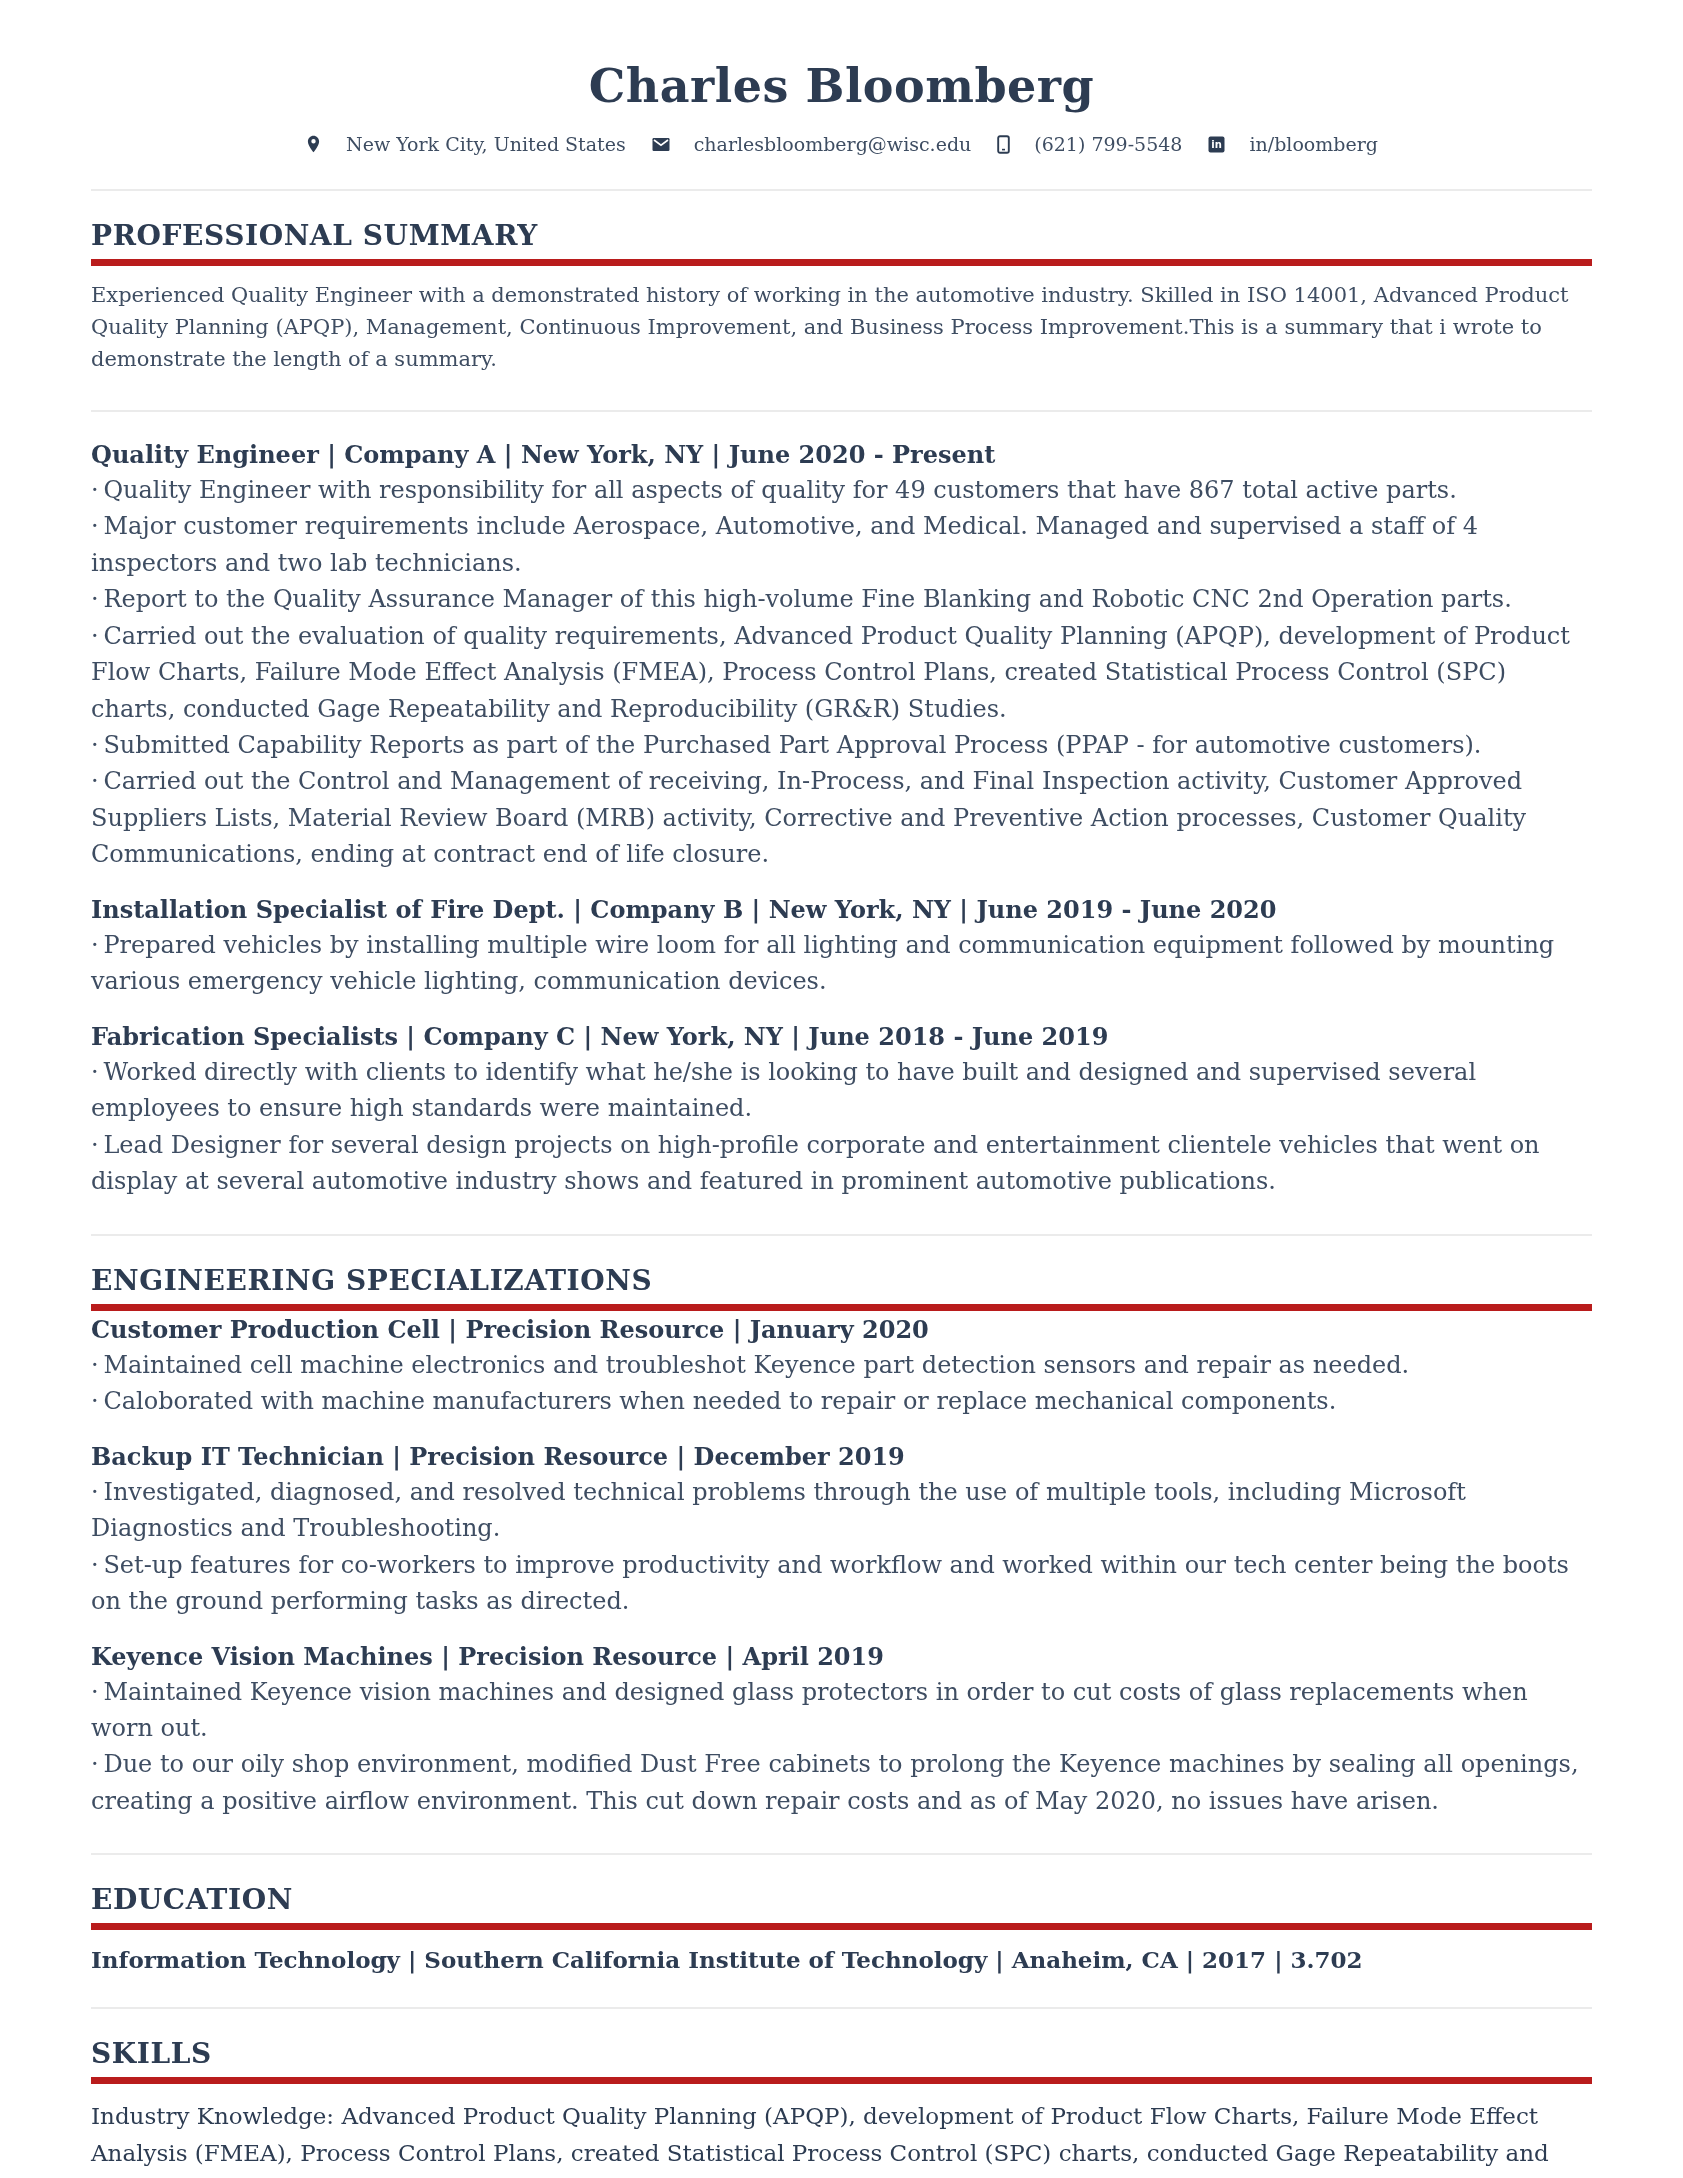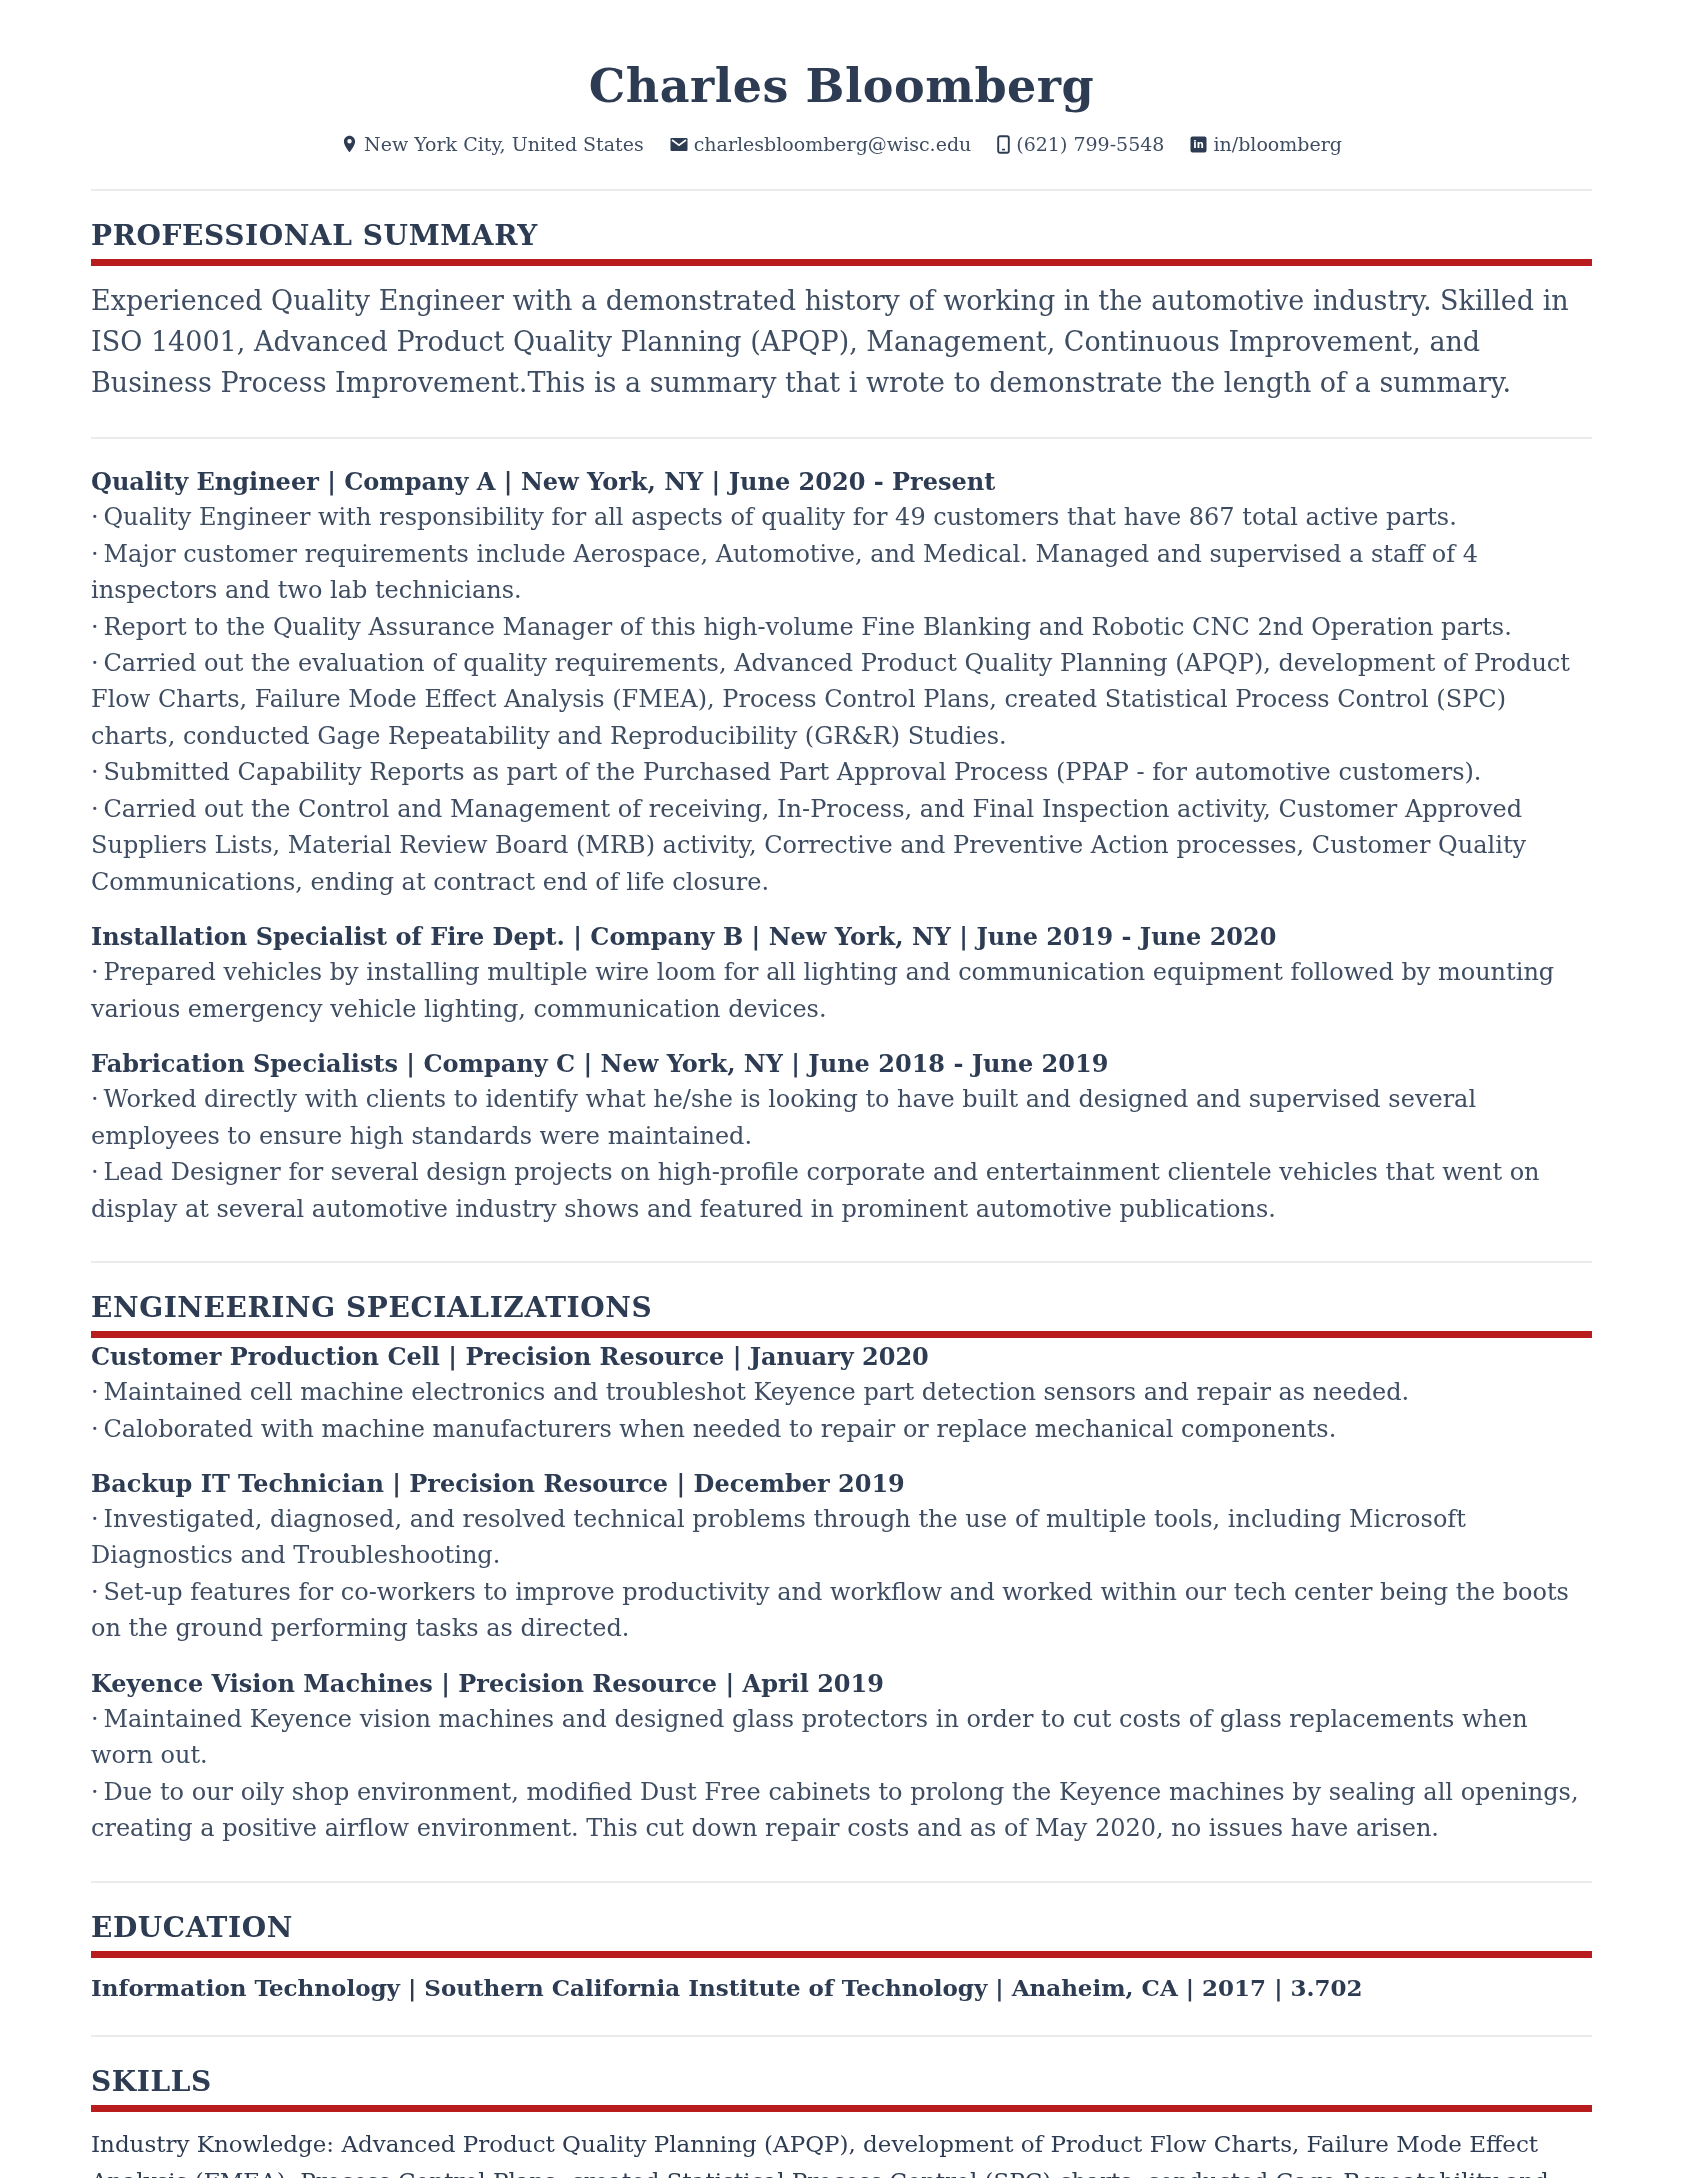--- a/index.html
+++ b/index.html
@@ -23,21 +23,21 @@
   }
   .contact-row {
     margin-top: 20px;
     display: flex;
     justify-content: center;
     align-items: center;
     gap: 26px;
     font-size: 19px;
     color: #3e4d62;
   }
-  .contact-item { display: flex; align-items: center; gap: 6px; }
+  .contact-item { display: flex; align-items: center; gap: 24px; }
   .contact-item svg { display: block; }
 
   
   .section { margin-top: 34px; }
   .section-rule {
     border: none;
     border-top: 2px solid #ebebeb;
     margin: 0 0 28px 0;
   }
   .section-title {
@@ -45,21 +45,21 @@
     font-size: 28px;
     font-weight: 700;
     color: #2d3c52;
     letter-spacing: 0.6px;
     border-bottom: 7px solid #b91c1c;
     padding-bottom: 7px;
   }
 
   .body-text {
     margin: 14px 0 0 0;
-    font-size: 27px;
+    font-size: 21px;
     line-height: 1.52;
   }
 
   .job { margin-top: 22px; }
   .job:first-of-type { margin-top: 4px; }
   .job-title {
     margin: 0 0 3px 0;
     font-size: 24px;
     font-weight: 700;
     color: #2d3c52;

